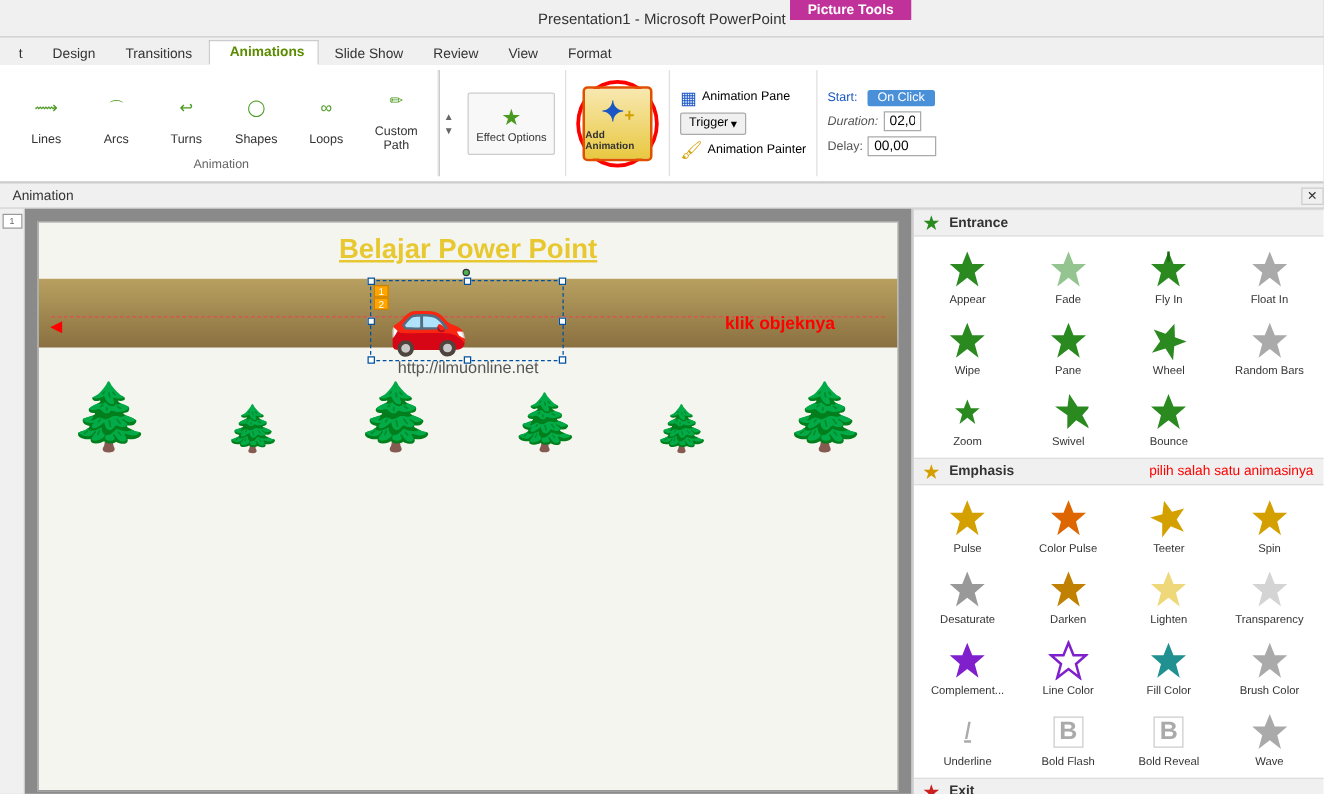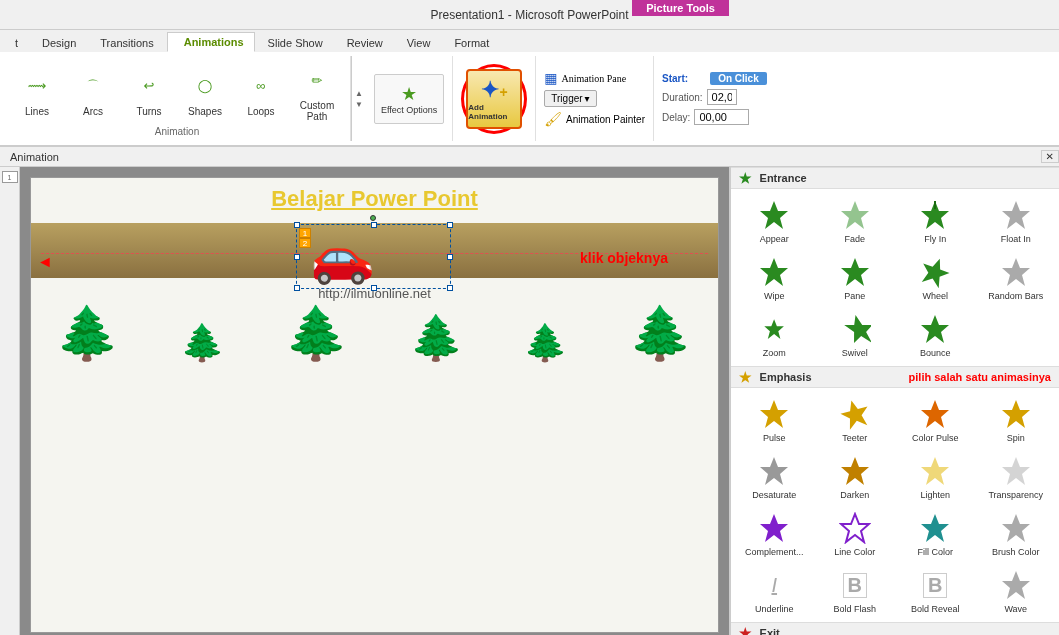--- a/index.html
+++ b/index.html
@@ -523,41 +523,41 @@
       <div class="add-anim-btn">
         <div class="plus-star">✦<span style="color:#d4a000;font-size:14px;">+</span></div>
         <div style="font-size:8px;font-weight:bold;">Add Animation</div>
       </div>
     </div>
   </div>
 
   <div style="display:flex;flex-direction:column;justify-content:center;gap:4px;padding:0 8px;border-right:1px solid #e0e0e0;">
     <div style="display:flex;align-items:center;gap:4px;cursor:pointer;">
       <span style="font-size:14px;color:#1a56c4;">▦</span>
-      <span style="font-size:10px;font-family:Liberation Serif, serif;">Animation Pane</span>
+      <span style="font-size:10px;">Animation Pane</span>
     </div>
     <div class="trigger-row">
       <div class="trigger-btn">
         <span style="font-size:10px;">Trigger</span>
         <span>▾</span>
       </div>
     </div>
     <div style="display:flex;align-items:center;gap:4px;cursor:pointer;">
       <span style="font-size:14px;color:#d4a000;">🖌</span>
       <span style="font-size:10px;">Animation Painter</span>
     </div>
   </div>
 
   <div style="display:flex;flex-direction:column;justify-content:center;gap:4px;padding:0 8px;">
-    <div style="display:flex;align-items:center;gap:22px;font-weight:bold;">
+    <div style="display:flex;align-items:center;gap:8px;">
       <span style="font-size:10px;color:#1a56c4;">Start:</span>
       <span style="font-size:10px;color:#333;background:#4a90d9;color:white;padding:1px 8px;border-radius:2px;">On Click</span>
     </div>
     <div style="display:flex;align-items:center;gap:4px;">
-      <span style="font-size:10px;color:#555;">Duration:</span>
+      <span style="font-size:10px;color:#555;font-style:italic;">Duration:</span>
       <input type="text" class="ribbon-prop-value" style="width: 30px;" value="02,00">
     </div>
     <div style="display:flex;align-items:center;gap:4px;">
       <span style="font-size:10px;color:#555;">Delay:</span>
       <input type="text" class="ribbon-prop-value" style="width: 55px;" value="00,00">
     </div>
   </div>
 </div>
 
 <div class="group-label-bar">
@@ -720,47 +720,47 @@
         </div>
         <div class="anim-label">Bounce</div>
       </div>
     </div>
 
     <div class="section-label" style="justify-content:space-between;">
       <div style="display:flex;align-items:center;gap:8px;">
         <span style="color:#d4a000;font-size:14px;">★</span>
         <span>Emphasis</span>
       </div>
-      <div style="color:red;font-size:11px;font-weight:bold;">pilih salah satu animasinya</div>
+      <div style="color:red;font-size:11px;font-weight:normal;">pilih salah satu animasinya</div>
     </div>
     <div class="anim-grid">
 
       <div class="anim-item">
         <div class="anim-icon">
           <svg width="32" height="32" viewBox="0 0 32 32">
               <polygon points="16,2 20,12 30,12 22,19 25,30 16,23 7,30 10,19 2,12 12,12" fill="#d4a000"></polygon>
             </svg>
         </div>
         <div class="anim-label">Pulse</div>
       </div>
       <div class="anim-item">
         <div class="anim-icon">
           <svg width="32" height="32" viewBox="0 0 32 32">
+              <polygon points="16,2 20,12 30,12 22,19 25,30 16,23 7,30 10,19 2,12 12,12" fill="#dd6600"></polygon>
+            </svg>
+        </div>
+        <div class="anim-label">Color Pulse</div>
+      </div>
+      <div class="anim-item">
+        <div class="anim-icon">
+          <svg width="32" height="32" viewBox="0 0 32 32">
               <polygon points="16,2 20,12 30,12 22,19 25,30 16,23 7,30 10,19 2,12 12,12" fill="#d4a000" transform="rotate(-15,16,16)"></polygon>
             </svg>
         </div>
         <div class="anim-label">Teeter</div>
-      </div>
-      <div class="anim-item">
-        <div class="anim-icon">
-          <svg width="32" height="32" viewBox="0 0 32 32">
-              <polygon points="16,2 20,12 30,12 22,19 25,30 16,23 7,30 10,19 2,12 12,12" fill="#dd6600"></polygon>
-            </svg>
-        </div>
-        <div class="anim-label">Color Pulse</div>
       </div>
       <div class="anim-item">
         <div class="anim-icon">
           <svg width="32" height="32" viewBox="0 0 32 32">
               <polygon points="16,2 20,12 30,12 22,19 25,30 16,23 7,30 10,19 2,12 12,12" fill="#d4a000"></polygon>
             </svg>
         </div>
         <div class="anim-label">Spin</div>
       </div>
 

